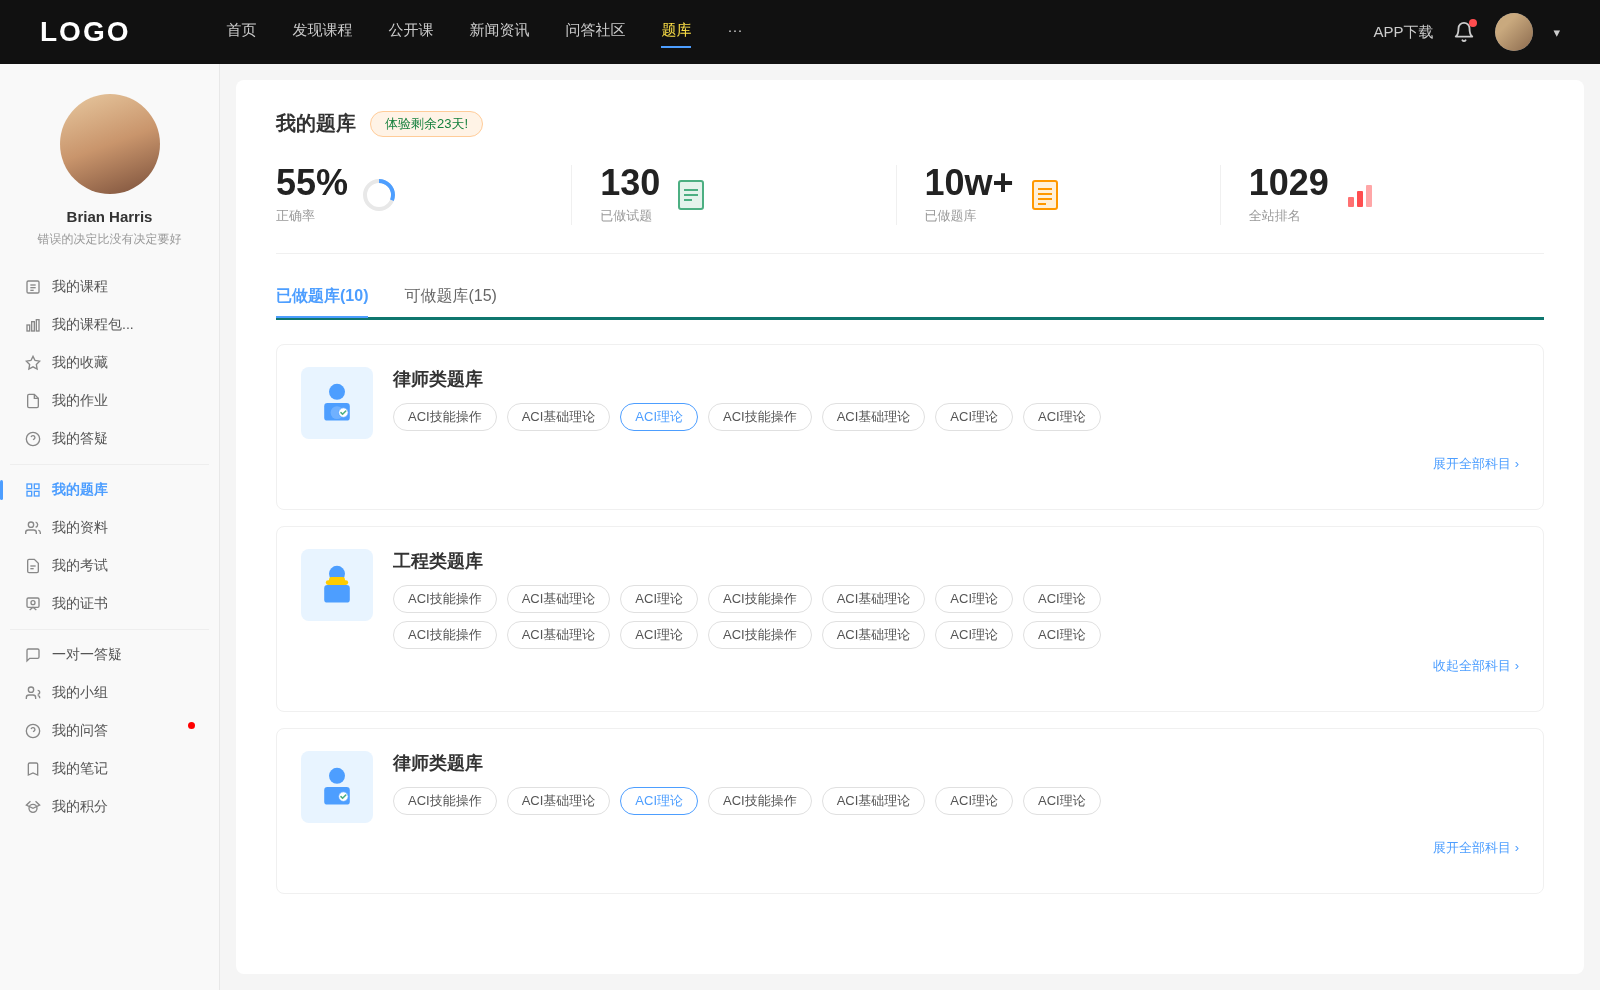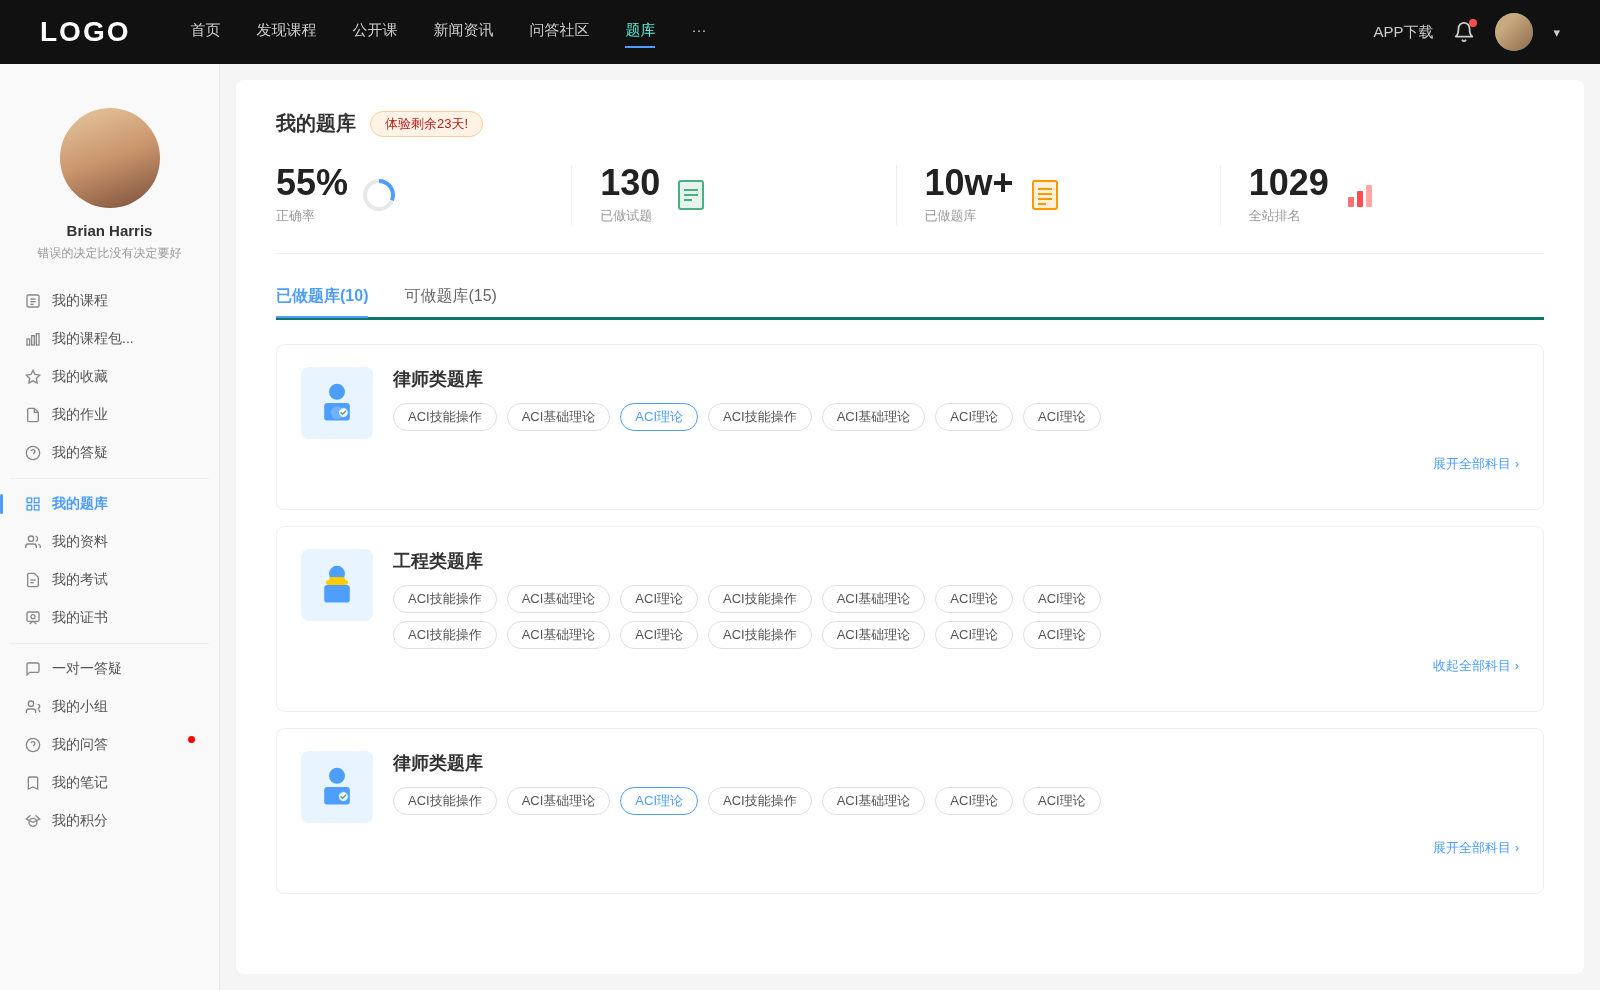--- a/index.html
+++ b/index.html
@@ -5,21 +5,21 @@
     * { box-sizing: border-box; margin: 0; padding: 0; }
     body { font-family: -apple-system, BlinkMacSystemFont, 'PingFang SC', 'Microsoft YaHei', sans-serif; background: #f5f5f5; color: #333; }
 
     
     .navbar {
       background: #111;
       height: 64px;
       display: flex;
       align-items: center;
       padding: 0 40px;
-      position: fixed; top: 0; left: 0; right: 0; z-index: 100;
+      position: fixed; top: 0; left: 0; right: 0; z-index: 100; gap: 36px;
     }
     .navbar-logo {
       color: #fff;
       font-size: 28px;
       font-weight: 900;
       letter-spacing: 2px;
       margin-right: 60px;
     }
     .navbar-links {
       display: flex;
@@ -27,21 +27,21 @@
       flex: 1;
     }
     .navbar-link {
       color: #ccc;
       font-size: 15px;
       cursor: pointer;
       position: relative;
       padding-bottom: 4px;
     }
     .navbar-link.active {
-      color: #5eead4;
+      color: #fde047;
     }
     .navbar-link.active::after {
       content: '';
       position: absolute;
       bottom: -4px;
       left: 0; right: 0;
       height: 2px;
       background: #4d9eff;
     }
     .navbar-right {
@@ -78,21 +78,21 @@
     }
 
     
     .sidebar {
       width: 220px;
       background: #f9f9f9;
       border-right: 1px solid #e8e8e8;
       display: flex;
       flex-direction: column;
       align-items: center;
-      padding: 44px 0 20px;
+      padding: 30px 0 20px;
       flex-shrink: 0;
     }
     .sidebar-avatar {
       width: 100px; height: 100px;
       border-radius: 50%;
       background: #d9d9d9;
       overflow: hidden;
       margin-bottom: 14px;
     }
     .sidebar-avatar-img {
@@ -178,21 +178,21 @@
       gap: 14px;
       margin-bottom: 28px;
     }
     .page-title {
       font-size: 20px;
       font-weight: 700;
       color: #333;
     }
     .trial-badge {
       background: #fff3e6;
-      color: #b91c1c;
+      color: #15803d;
       border: 1px solid #ffcc99;
       border-radius: 20px;
       padding: 3px 14px;
       font-size: 13px;
     }
 
     
     .stats-row {
       display: flex;
       gap: 8px;

